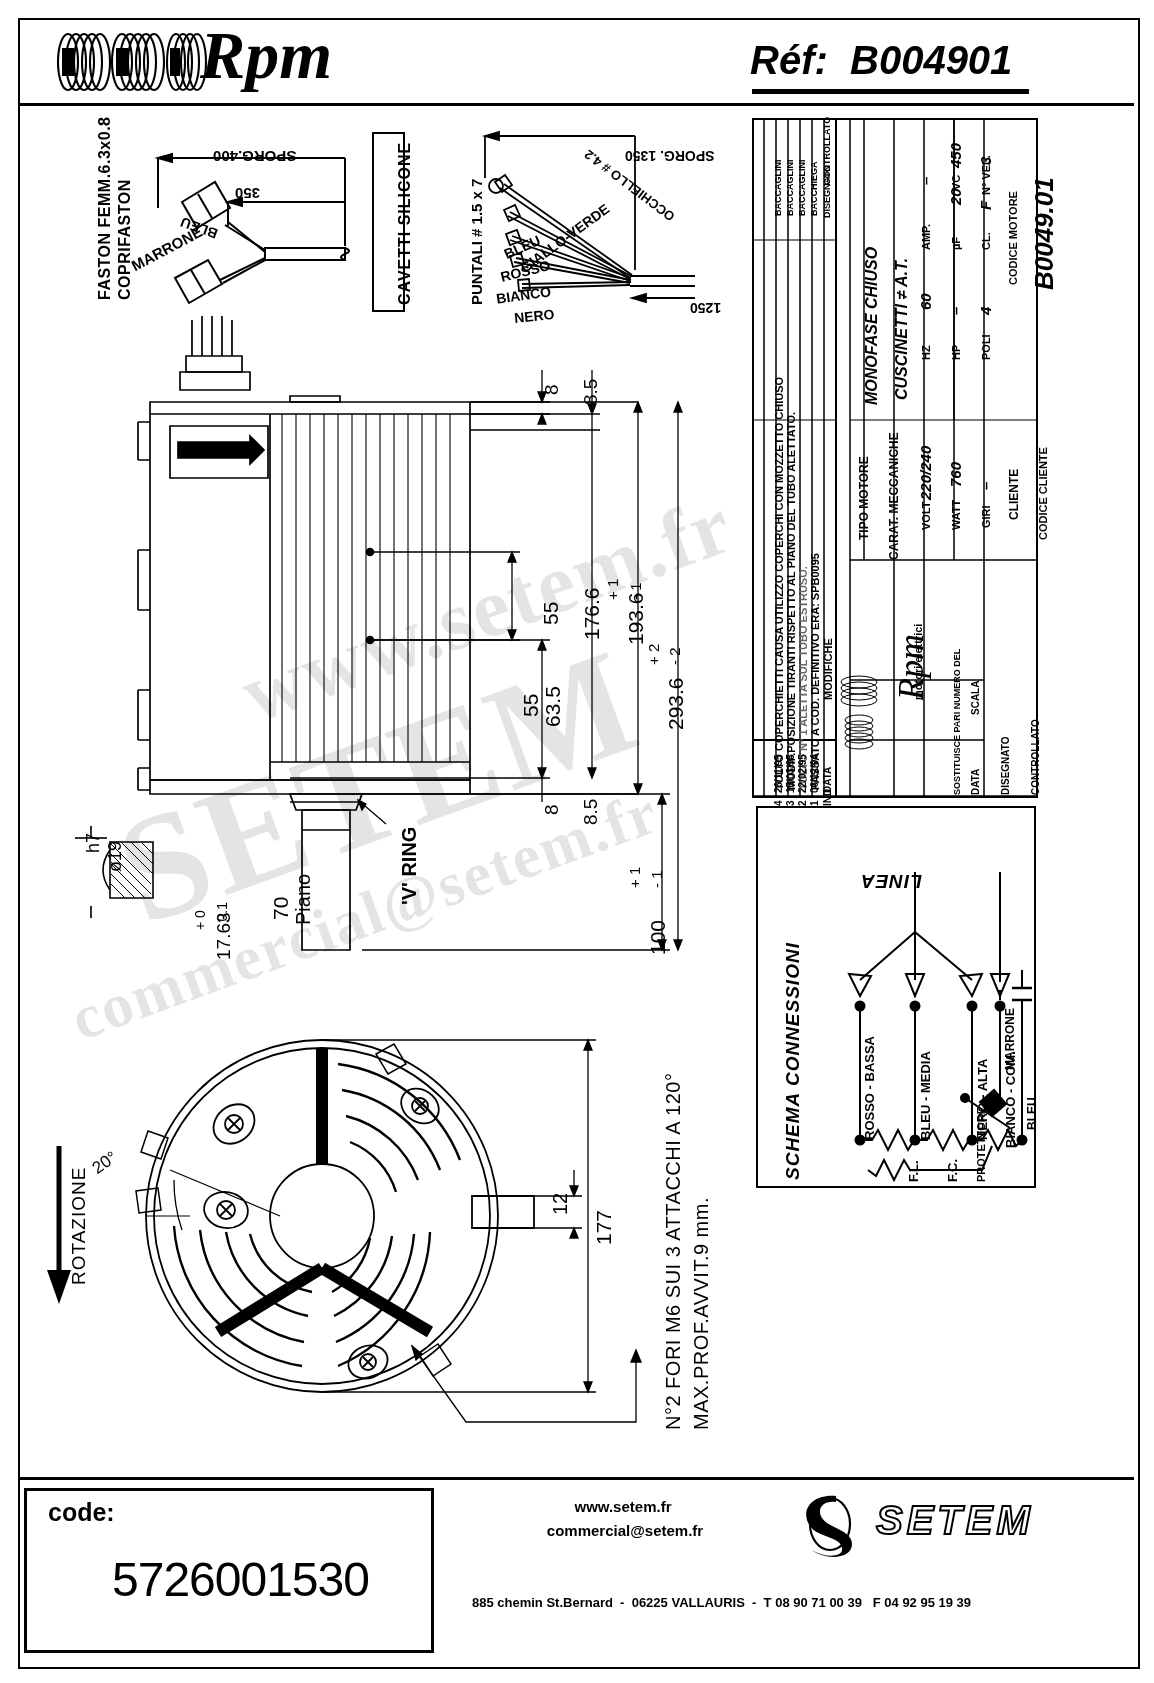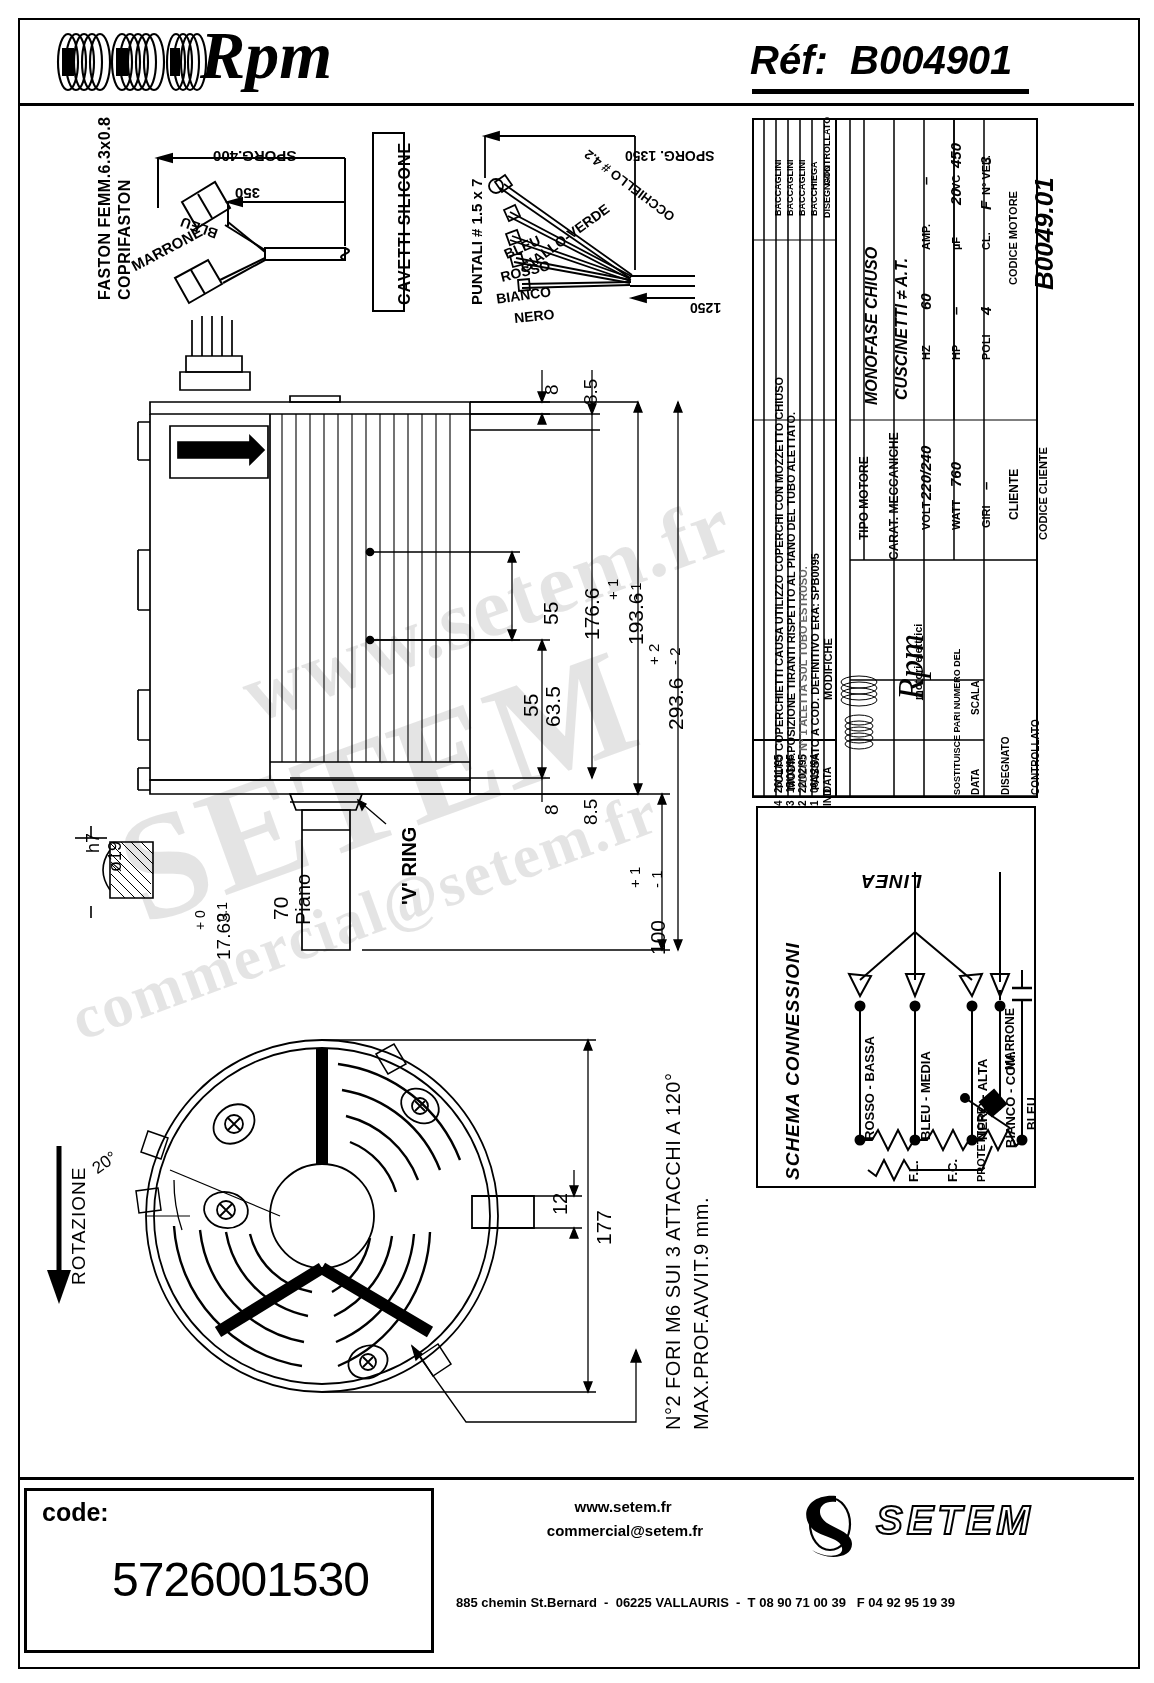--- a/index.html
+++ b/index.html
@@ -562,26 +562,26 @@
   <div class="t r90" style="left:1003px;top:1148px;font-size:13px;font-weight:bold;">BIANCO - COM.</div>
   <div class="t r90" style="left:1025px;top:1130px;font-size:12px;font-weight:bold;">BLEU</div>
   <div class="t r90" style="left:1003px;top:1070px;font-size:12px;font-weight:bold;">MARRONE</div>
   <div class="t r90" style="left:906px;top:1182px;font-size:13px;font-weight:bold;">F.L.</div>
   <div class="t r90" style="left:945px;top:1182px;font-size:13px;font-weight:bold;">F.C.</div>
   <div class="t r90" style="left:975px;top:1182px;font-size:11px;font-weight:bold;">PROTETTORE</div>
 
   <div class="ln" style="left:20px;top:1477px;width:1114px;height:3px;"></div>
 
   <div class="codebox" style="left:24px;top:1488px;width:410px;height:165px;"></div>
-  <div class="t codeLbl" style="left:42px;top:1498px;">code:</div>
+  <div class="t codeLbl" style="left:48px;top:1498px;">code:</div>
   <div class="t codeNum" style="left:112px;top:1552px;">5726001530</div>
 
   <div class="t ftxt" style="left:508px;top:1498px;width:230px;">www.setem.fr</div>
   <div class="t ftxt" style="left:500px;top:1522px;width:250px;">commercial@setem.fr</div>
-  <div class="t ftiny" style="left:456px;top:1595px;">885 chemin St.Bernard  -  06225 VALLAURIS  -  T 08 90 71 00 39   F 04 92 95 19 39</div>
+  <div class="t ftiny" style="left:472px;top:1595px;">885 chemin St.Bernard  -  06225 VALLAURIS  -  T 08 90 71 00 39   F 04 92 95 19 39</div>
 
   <div style="position:absolute;left:790px;top:1490px;">
     <svg width="90" height="70" viewBox="0 0 90 70">
       <path d="M46 6 C20 4 10 22 20 36 C28 48 50 46 52 58 C54 68 34 68 22 60
                C34 70 62 70 62 54 C62 40 38 38 32 28 C26 18 34 10 46 12 Z" fill="#000"></path>
       <ellipse cx="40" cy="34" rx="20" ry="26" fill="none" stroke="#000" stroke-width="2.2"></ellipse>
     </svg>
   </div>
   <div class="t" style="left:876px;top:1498px;font-size:40px;font-weight:bold;font-style:italic;letter-spacing:4px;
               -webkit-text-stroke:2px #000;color:#fff;">SETEM</div>

